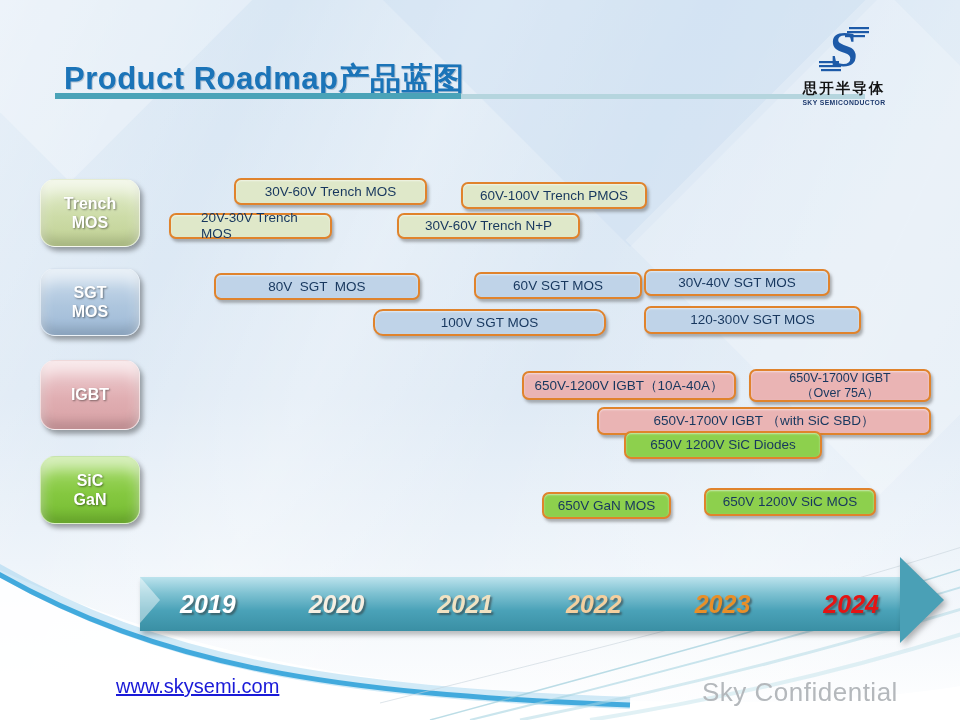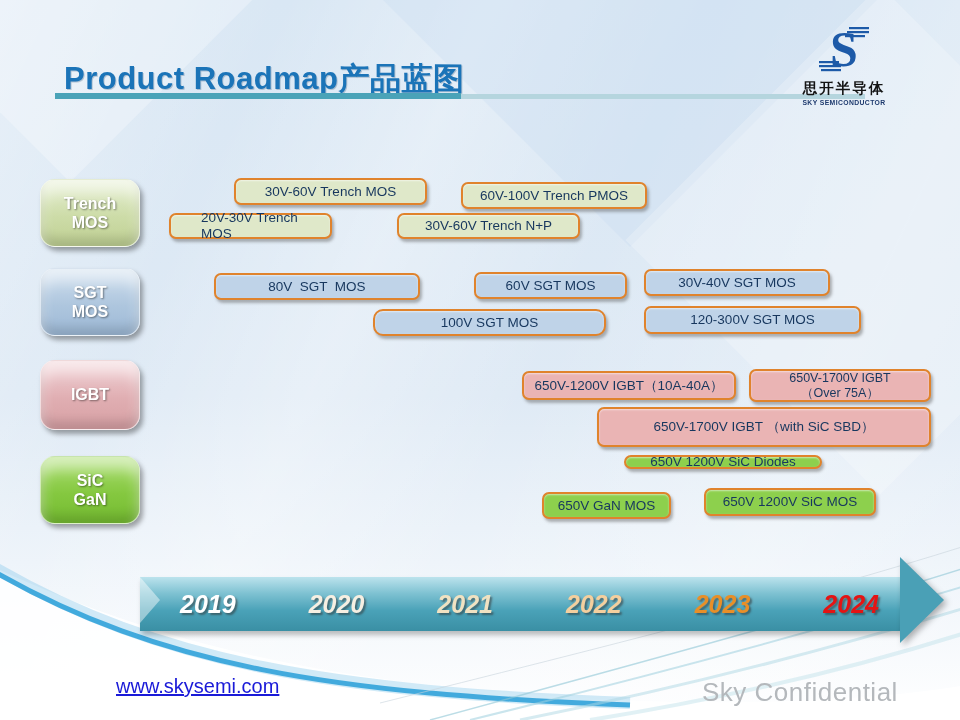--- a/index.html
+++ b/index.html
@@ -134,33 +134,33 @@
     <span>SiC</span>
     <span>GaN</span>
   </div>
 
   <div class="pbox" style="left: 234px; top: 178px; width: 193px; height: 27px; background-color: rgb(223, 232, 201);">30V-60V Trench MOS</div>
   <div class="pbox" style="left: 461px; top: 182px; width: 186px; height: 27px; background-color: rgb(223, 232, 201);">60V-100V Trench PMOS</div>
   <div class="pbox" style="left: 169px; top: 213px; width: 163px; height: 26px; background-color: rgb(223, 232, 201); padding-left: 30px;">20V-30V Trench MOS</div>
   <div class="pbox" style="left: 397px; top: 213px; width: 183px; height: 26px; background-color: rgb(223, 232, 201);">30V-60V Trench N+P</div>
 
   <div class="pbox" style="left: 214px; top: 273px; width: 206px; height: 27px; background-color: rgb(191, 211, 232);">80V  SGT  MOS</div>
-  <div class="pbox" style="left: 474px; top: 272px; width: 153px; height: 27px; background-color: rgb(191, 211, 232);">60V SGT MOS</div>
+  <div class="pbox" style="left: 474px; top: 272px; width: 168px; height: 27px; background-color: rgb(191, 211, 232);">60V SGT MOS</div>
   <div class="pbox" style="left: 644px; top: 269px; width: 186px; height: 27px; background-color: rgb(191, 211, 232);">30V-40V SGT MOS</div>
   <div class="pbox" style="left: 373px; top: 309px; width: 233px; height: 27px; background-color: rgb(191, 211, 232); border-radius: 10px;">100V SGT MOS</div>
   <div class="pbox" style="left: 644px; top: 306px; width: 217px; height: 28px; background-color: rgb(191, 211, 232);">120-300V SGT MOS</div>
 
   <div class="pbox" style="left: 522px; top: 371px; width: 214px; height: 29px; background-color: rgb(234, 180, 180);">650V-1200V IGBT（10A-40A）</div>
   <div class="pbox small" style="left: 749px; top: 369px; width: 182px; height: 33px; background-color: rgb(234, 180, 180);">
     <span>650V-1700V IGBT</span>
     <span class="l2">（Over 75A）</span>
   </div>
-  <div class="pbox" style="left: 597px; top: 407px; width: 334px; height: 40px; background-color: rgb(234, 180, 180); border-radius: 7px;">650V-1700V IGBT （with SiC SBD）</div>
+  <div class="pbox" style="left: 597px; top: 407px; width: 334px; height: 28px; background-color: rgb(234, 180, 180); border-radius: 7px;">650V-1700V IGBT （with SiC SBD）</div>
 
-  <div class="pbox" style="left: 624px; top: 455px; width: 198px; height: 14px; background-color: rgb(141, 208, 77);">650V 1200V SiC Diodes</div>
+  <div class="pbox" style="left: 624px; top: 431px; width: 198px; height: 28px; background-color: rgb(141, 208, 77);">650V 1200V SiC Diodes</div>
   <div class="pbox" style="left: 542px; top: 492px; width: 129px; height: 27px; background-color: rgb(141, 208, 77);">650V GaN MOS</div>
   <div class="pbox" style="left: 704px; top: 488px; width: 172px; height: 28px; background-color: rgb(141, 208, 77);">650V 1200V SiC MOS</div>
 
   <div class="arrow-body">
     <div class="years">
       <span style="color: rgb(255, 255, 255);">2019</span>
       <span style="color: rgb(246, 239, 226);">2020</span>
       <span style="color: rgb(240, 226, 194);">2021</span>
       <span style="color: rgb(244, 207, 158);">2022</span>
       <span style="color: rgb(232, 143, 40);">2023</span>

